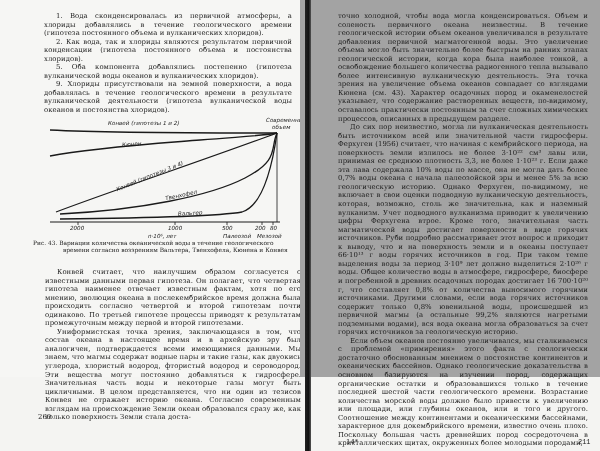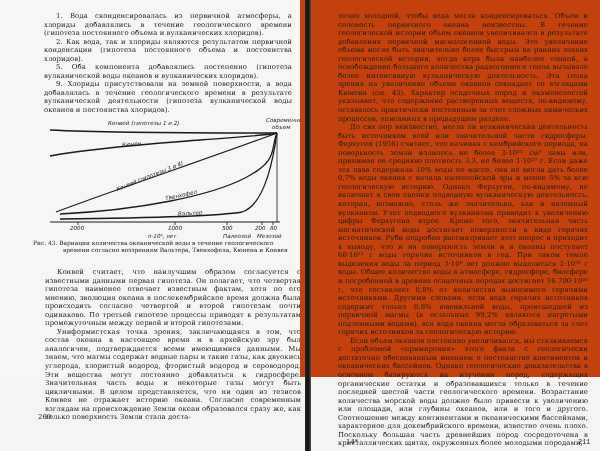--- a/index.html
+++ b/index.html
@@ -5,21 +5,21 @@
   html, body { margin: 0; padding: 0; }
   body {
     width: 600px; height: 451px; overflow: hidden;
     background: #f4f4f2;
     font-family: "DejaVu Serif", serif;
     color: #1c1c1c;
     position: relative;
   }
   .page { position: absolute; top: 0; height: 377px; }
   .page-left { left: 0; width: 300px; background: #f6f6f4; }
-  .page-right { left: 300px; width: 300px; background: #c2410c; }
+  .page-right { left: 300px; width: 300px; background: #a3a3a3; }
   .spine {
     position: absolute; left: 305px; top: 0; width: 6px; height: 451px;
     background: linear-gradient(to right, #222 0%, #111 60%, #555 100%);
   }
   .text {
     position: absolute;
     font-size: 6.9px; line-height: 8.55px;
     text-align: justify;
     letter-spacing: 0.05px;
   }

